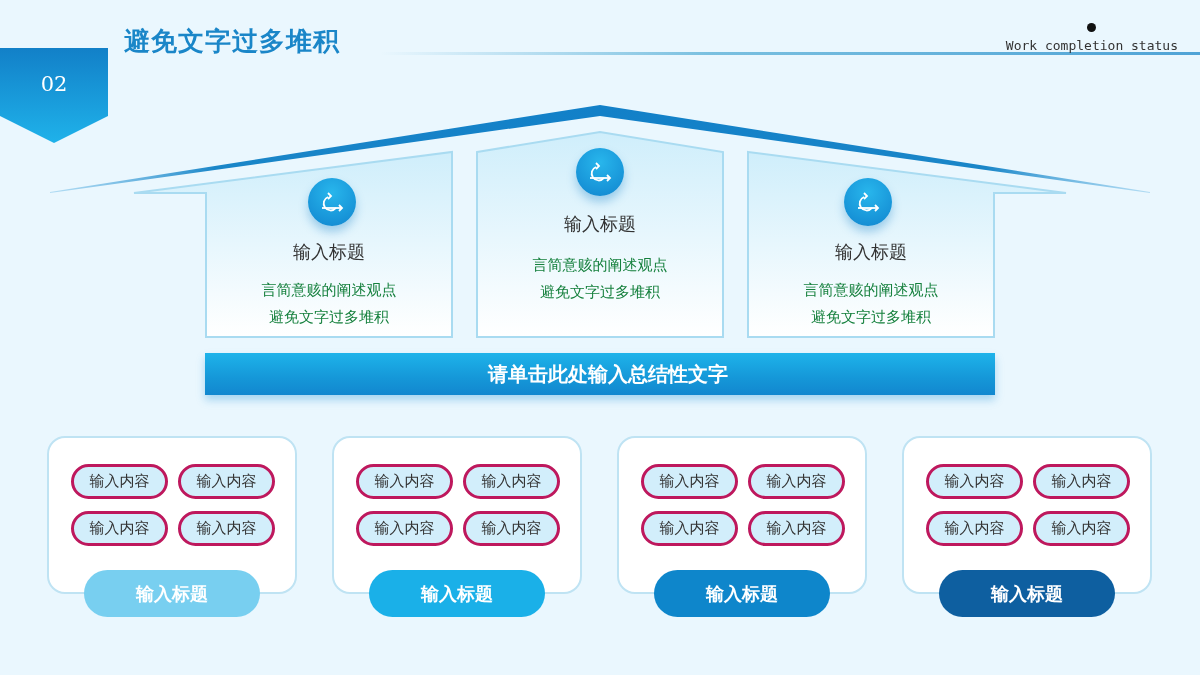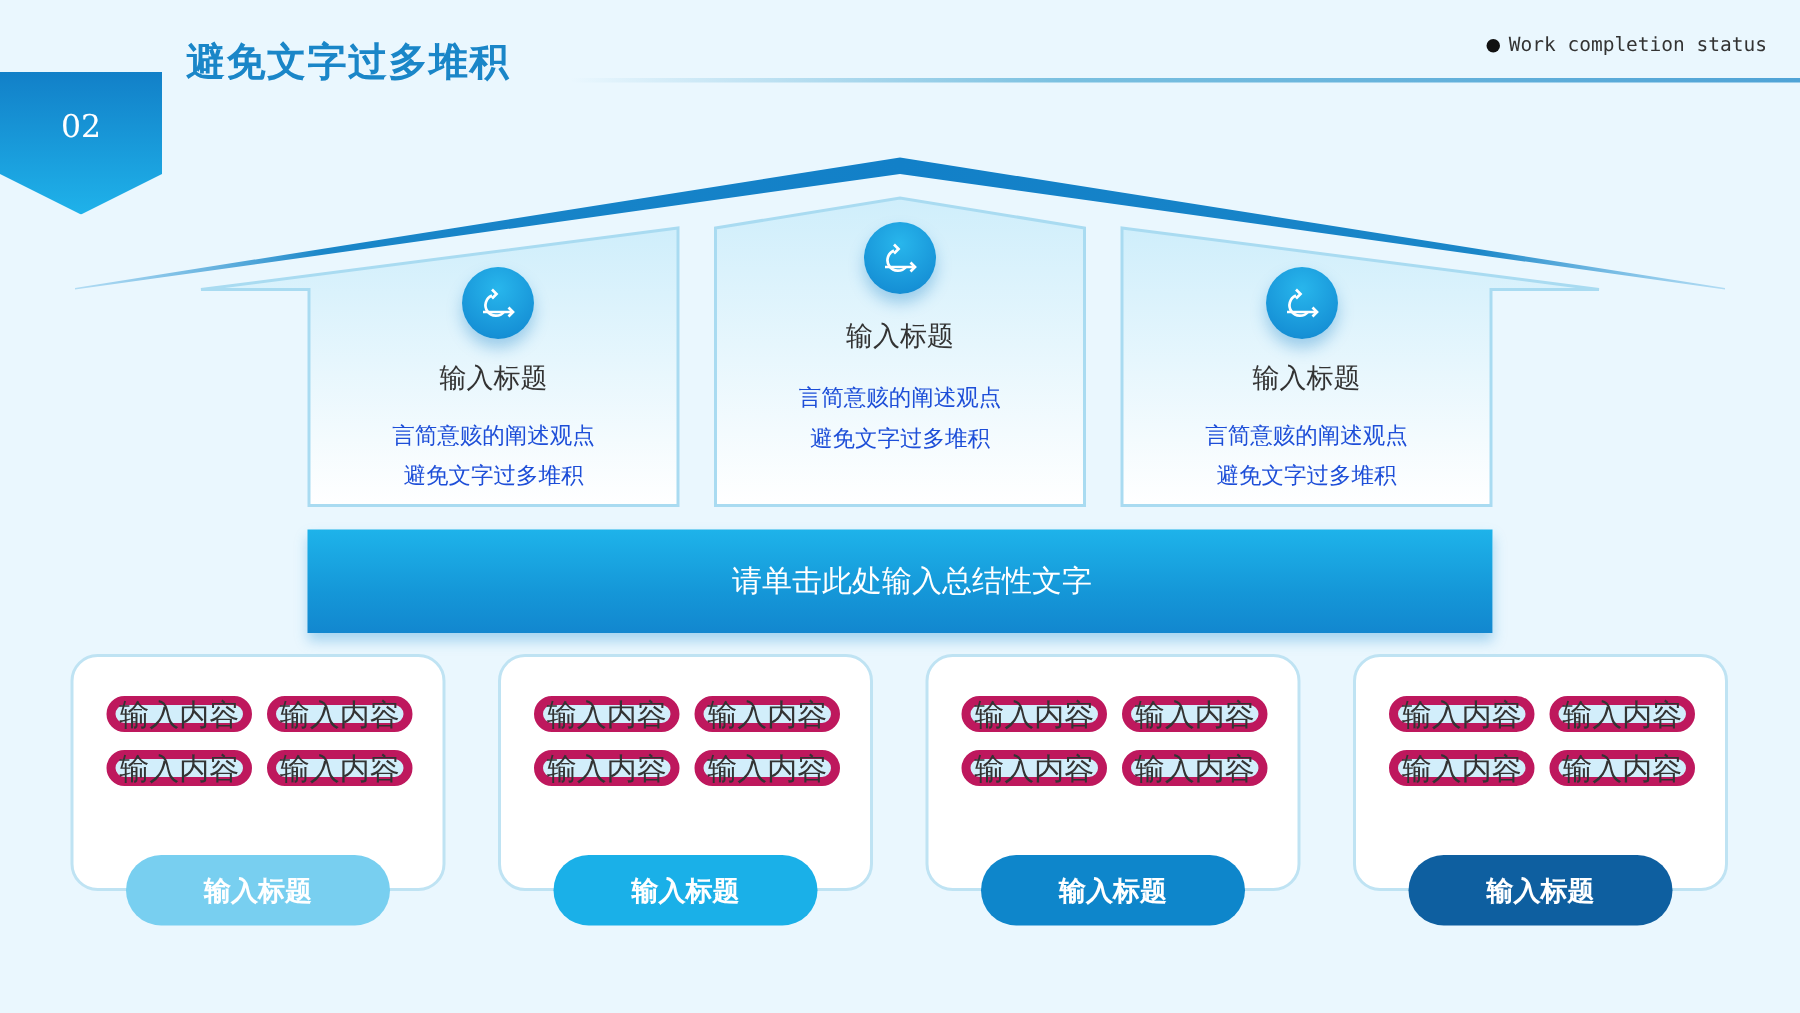--- a/index.html
+++ b/index.html
@@ -24,66 +24,66 @@
       font-family: "DejaVu Sans", sans-serif; letter-spacing: 1px;
     }
     .header-line {
       position: absolute; left: 380px; top: 52px; width: 820px; height: 3px;
       background: linear-gradient(to right, rgba(111,185,222,0) 0%, #7ac0e0 40%, #4fa3d6 100%);
     }
     .subtitle {
       position: absolute; right: 22px; top: 23px;
       font-size: 13px; color: #333;
       font-family: "DejaVu Sans Mono", "Liberation Mono", monospace;
-      display: flex; align-items: center; gap: 6px;
+      display: flex; align-items: center; gap: 6px; flex-direction: column;
     }
     .subtitle .dot { width: 9px; height: 9px; border-radius: 50%; background: #111; display: inline-block; }
 
     .roof { position: absolute; left: 0; top: 0; }
 
     .panel {
       position: absolute; text-align: center;
     }
     .panel .icon-circle {
       position: absolute; width: 48px; height: 48px; border-radius: 50%;
       background: radial-gradient(circle at 50% 30%, #28b6ec 0%, #1691d6 75%, #1280c8 100%);
       box-shadow: 0 6px 10px rgba(22,130,200,0.35);
       display: flex; align-items: center; justify-content: center;
     }
     .panel-title {
       position: absolute; width: 100%; text-align: center;
       font-size: 18px; color: #333;
     }
     .panel-desc {
       position: absolute; width: 100%; text-align: center;
-      font-size: 15px; color: #1d4ed8; line-height: 27px;
+      font-size: 15px; color: #15803d; line-height: 27px;
     }
 
     .summary-bar {
-      position: absolute; left: 205px; top: 353px; width: 790px; height: 69px;
+      position: absolute; left: 205px; top: 353px; width: 790px; height: 42px;
       background: linear-gradient(to bottom, #1eb3ea 0%, #1597d8 60%, #1287cf 100%);
       box-shadow: 0 5px 8px rgba(40,150,215,0.35);
       display: flex; align-items: center; justify-content: center;
-      color: #fff; font-size: 20px; font-weight: normal;
+      color: #fff; font-size: 20px; font-weight: bold;
       font-family: "DejaVu Sans", sans-serif;
       padding-left: 16px;
     }
 
     .card {
       position: absolute; top: 436px; width: 250px; height: 158px;
       background: #fff; border: 2px solid #bfe3f3; border-radius: 18px;
     }
     .chip-grid {
       position: absolute; left: 22px; top: 26px; width: 206px;
       display: grid; grid-template-columns: 97px 97px; column-gap: 10px; row-gap: 12px;
     }
     .chip {
-      height: 24px; border-radius: 18px; background: #d2eefb; border: 6px solid #be185d;
-      display: flex; align-items: center; justify-content: center;
-      font-size: 20px; color: #333;
+      height: 35px; border-radius: 18px; background: #d2eefb; border: 3px solid #be185d;
+      display: flex; align-items: center; justify-content: center;
+      font-size: 15px; color: #333;
     }
     .card-title {
       position: absolute; top: 570px; width: 176px; height: 47px; border-radius: 24px;
       display: flex; align-items: center; justify-content: center;
       color: #fff; font-size: 18px; font-weight: bold;
       font-family: "DejaVu Sans", sans-serif;
     }
   </style>
 </head>
 <body>

